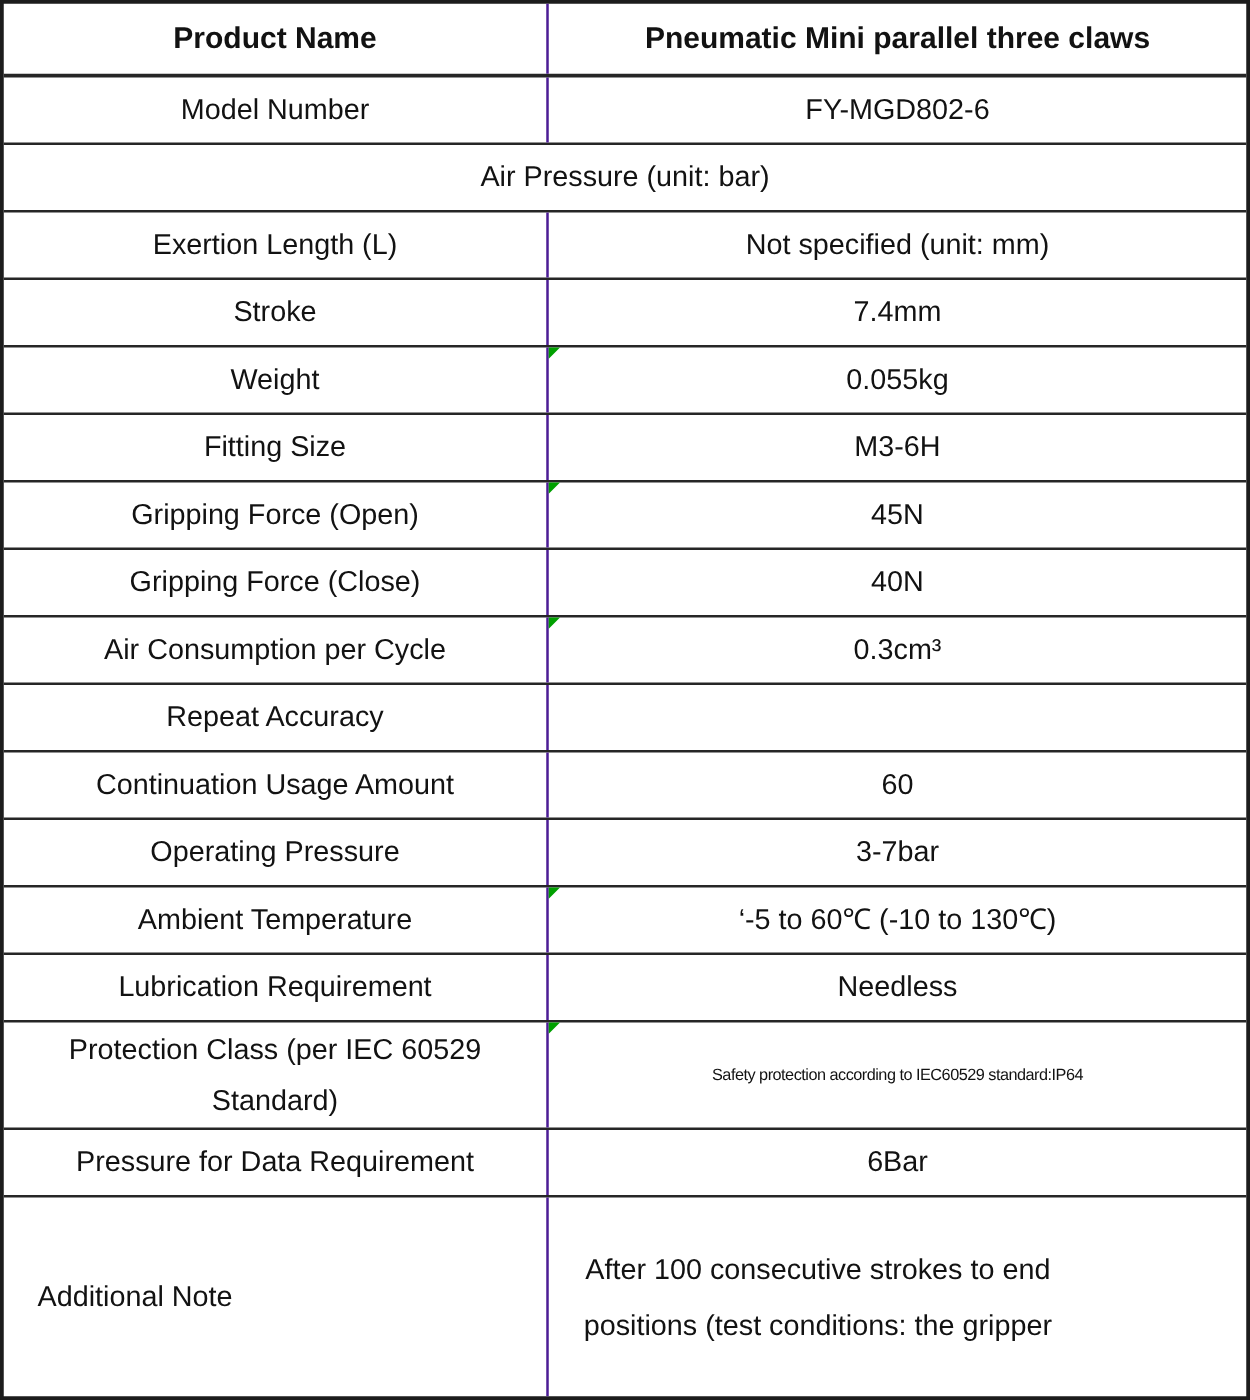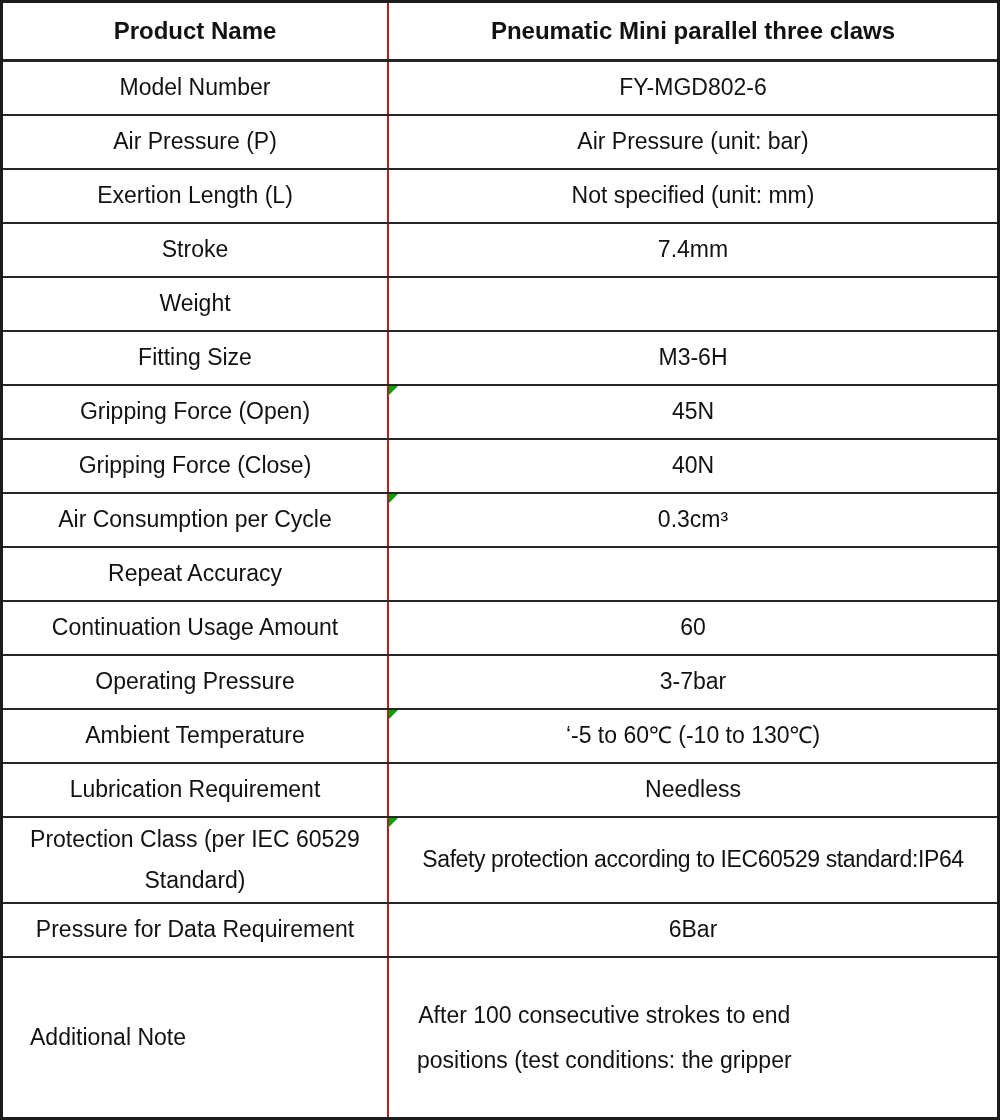--- a/index.html
+++ b/index.html
@@ -10,25 +10,25 @@
     font-family:"Liberation Sans",sans-serif;color:#121212;background:#fff;
   }
   .row{display:flex;flex:0 0 52px;border-bottom:2px solid #262626;min-height:0;}
   .row.header{flex-basis:56px;border-bottom-width:3px;font-weight:700;}
   .row.tall{flex-basis:84px;}
   .row.note{flex:1 1 auto;border-bottom:none;border-radius:20px;}
   .cell{
     box-sizing:border-box;display:flex;align-items:center;justify-content:center;
     position:relative;text-align:center;white-space:pre-line;line-height:1.35;
   }
-  .cell.label{width:386px;border-right:2px solid #b91c1c;font-size:23px;}
+  .cell.label{width:436px;border-right:2px solid #4c1d95;font-size:23px;}
   .cell.value{flex:1;font-size:23px;text-align:center;}
   .header .cell{font-size:24px;}
   .tall .cell.label{line-height:41px;}
-  .tall .cell.value{font-size:23px;letter-spacing:-0.4px;}
+  .tall .cell.value{font-size:13px;letter-spacing:-0.4px;}
   .note .cell.label{justify-content:flex-start;padding-left:27px;}
   .note .cell.value{justify-content:flex-start;padding-left:28px;text-align:center;line-height:45px;}
   .flag{
     position:absolute;top:0;left:0;width:0;height:0;
     border-top:9px solid #00A000;border-right:9px solid transparent;
   }
 </style>
 </head>
 <body>
 
@@ -38,36 +38,36 @@
     <div class="cell label"><span>Product Name</span></div>
     <div class="cell value"><span>Pneumatic Mini parallel three claws</span></div>
   </div>
 
   <div class="row">
     <div class="cell label"><span>Model Number</span></div>
     <div class="cell value"><span>FY-MGD802-6</span></div>
   </div>
 
   <div class="row">
-    <div class="cell label"><span>Air Pressure (P)</span></div>
     <div class="cell value"><span>Air Pressure (unit: bar)</span></div>
   </div>
 
   <div class="row">
     <div class="cell label"><span>Exertion Length (L)</span></div>
     <div class="cell value"><span>Not specified (unit: mm)</span></div>
   </div>
 
   <div class="row">
     <div class="cell label"><span>Stroke</span></div>
     <div class="cell value"><span>7.4mm</span></div>
   </div>
 
   <div class="row">
     <div class="cell label"><span>Weight</span></div>
+    <div class="cell value"><span class="flag" style="border-top-color: rgb(0, 160, 0);"></span><span>0.055kg</span></div>
   </div>
 
 
   <div class="row">
     <div class="cell label"><span>Fitting Size</span></div>
     <div class="cell value"><span>M3-6H</span></div>
   </div>
 
   <div class="row">
     <div class="cell label"><span>Gripping Force (Open)</span></div>

